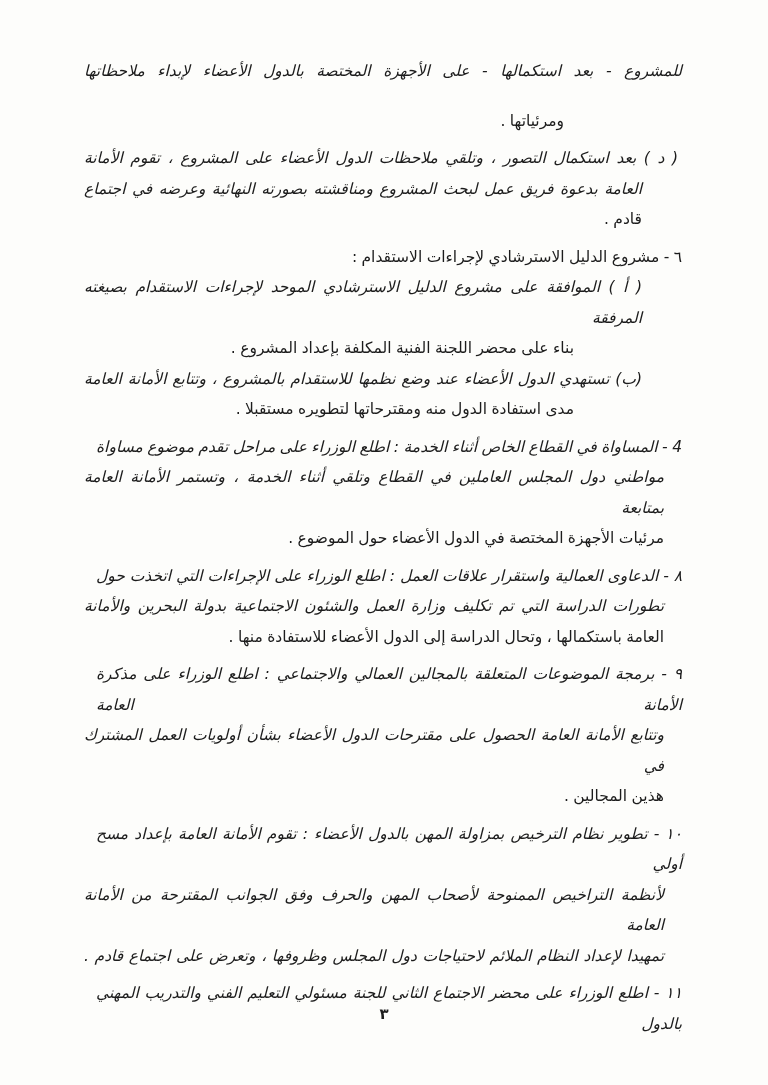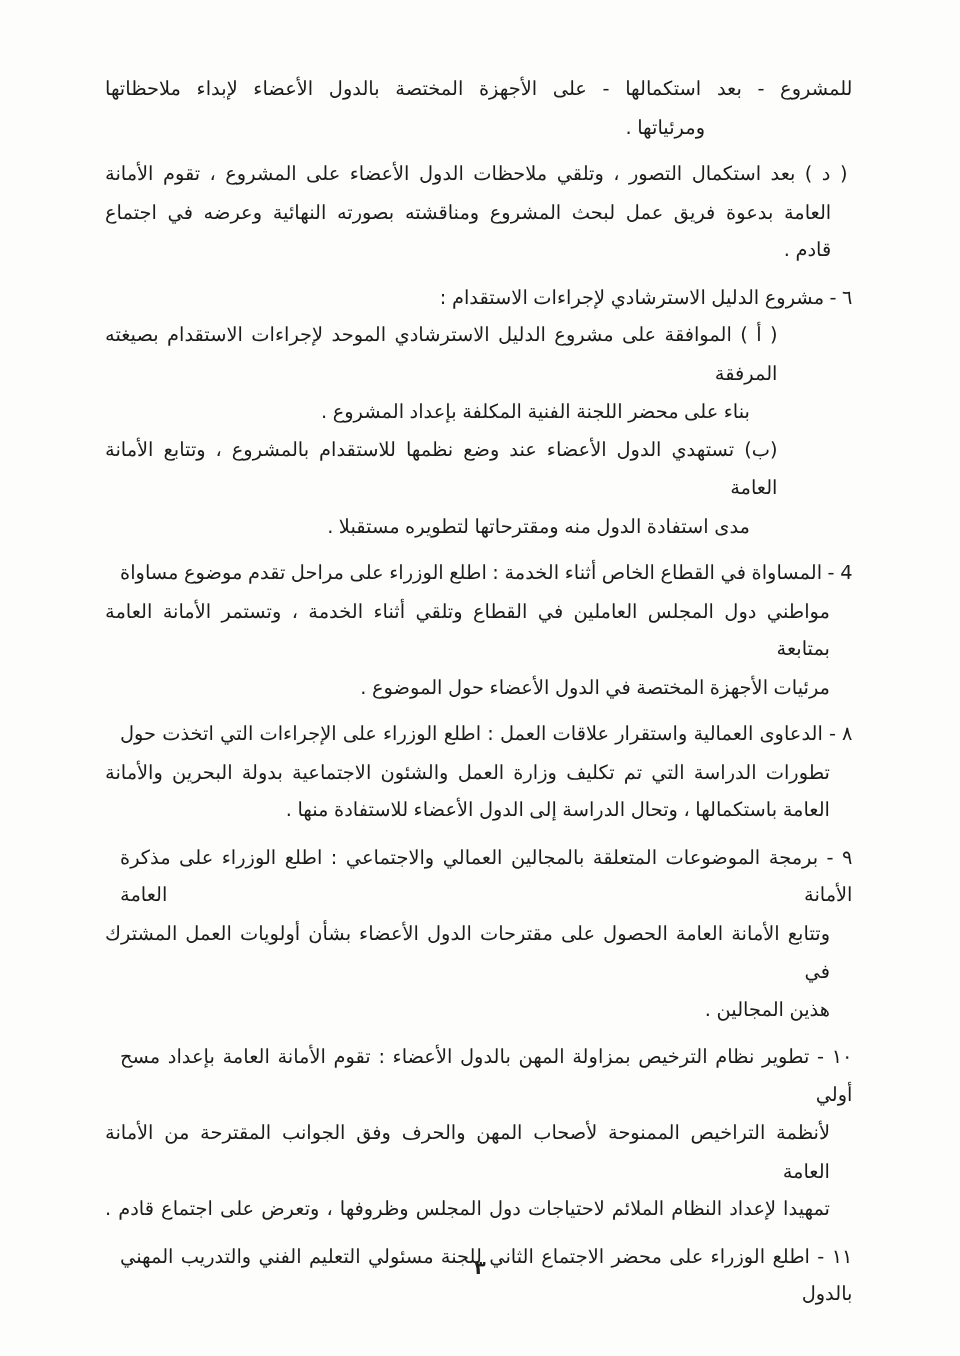--- a/index.html
+++ b/index.html
@@ -26,31 +26,32 @@
     line-height: 30.5px;
     text-align: right;
     word-spacing: -0.5px;
     white-space: nowrap;
   }
   
   .ln.j {
     white-space: normal;
     text-align: justify;
     text-align-last: justify;
+    font-style: italic;
   }
   
   .t-para     { margin-right: 0; }
-  .t-deepcont { margin-right: 118px; }
+  .t-deepcont { margin-right: 118px; margin-top: 19px; }
   .t-dsub     { margin-right: 4px; }
-  .t-dsubcont { margin-right: 17px; }
+  .t-dsubcont { margin-right: 40px; }
   .t-item     { margin-right: 0; margin-left: 12px; }
   .t-cont     { margin-right: 18px; }
   .t-cont2    { margin-right: 38px; margin-top: 44px; }
-  .t-sub      { margin-right: 60px; }
-  .t-subcont  { margin-right: 82px; }
+  .t-sub      { margin-right: 40px; }
+  .t-subcont  { margin-right: 108px; }
   .gap  { margin-top: 7px; }
   .page-number {
     position: absolute;
     top: 1005px;
     left: 0;
     width: 100%;
     text-align: center;
     font-size: 15px;
     font-weight: bold;
     color: #1c1c1c;

